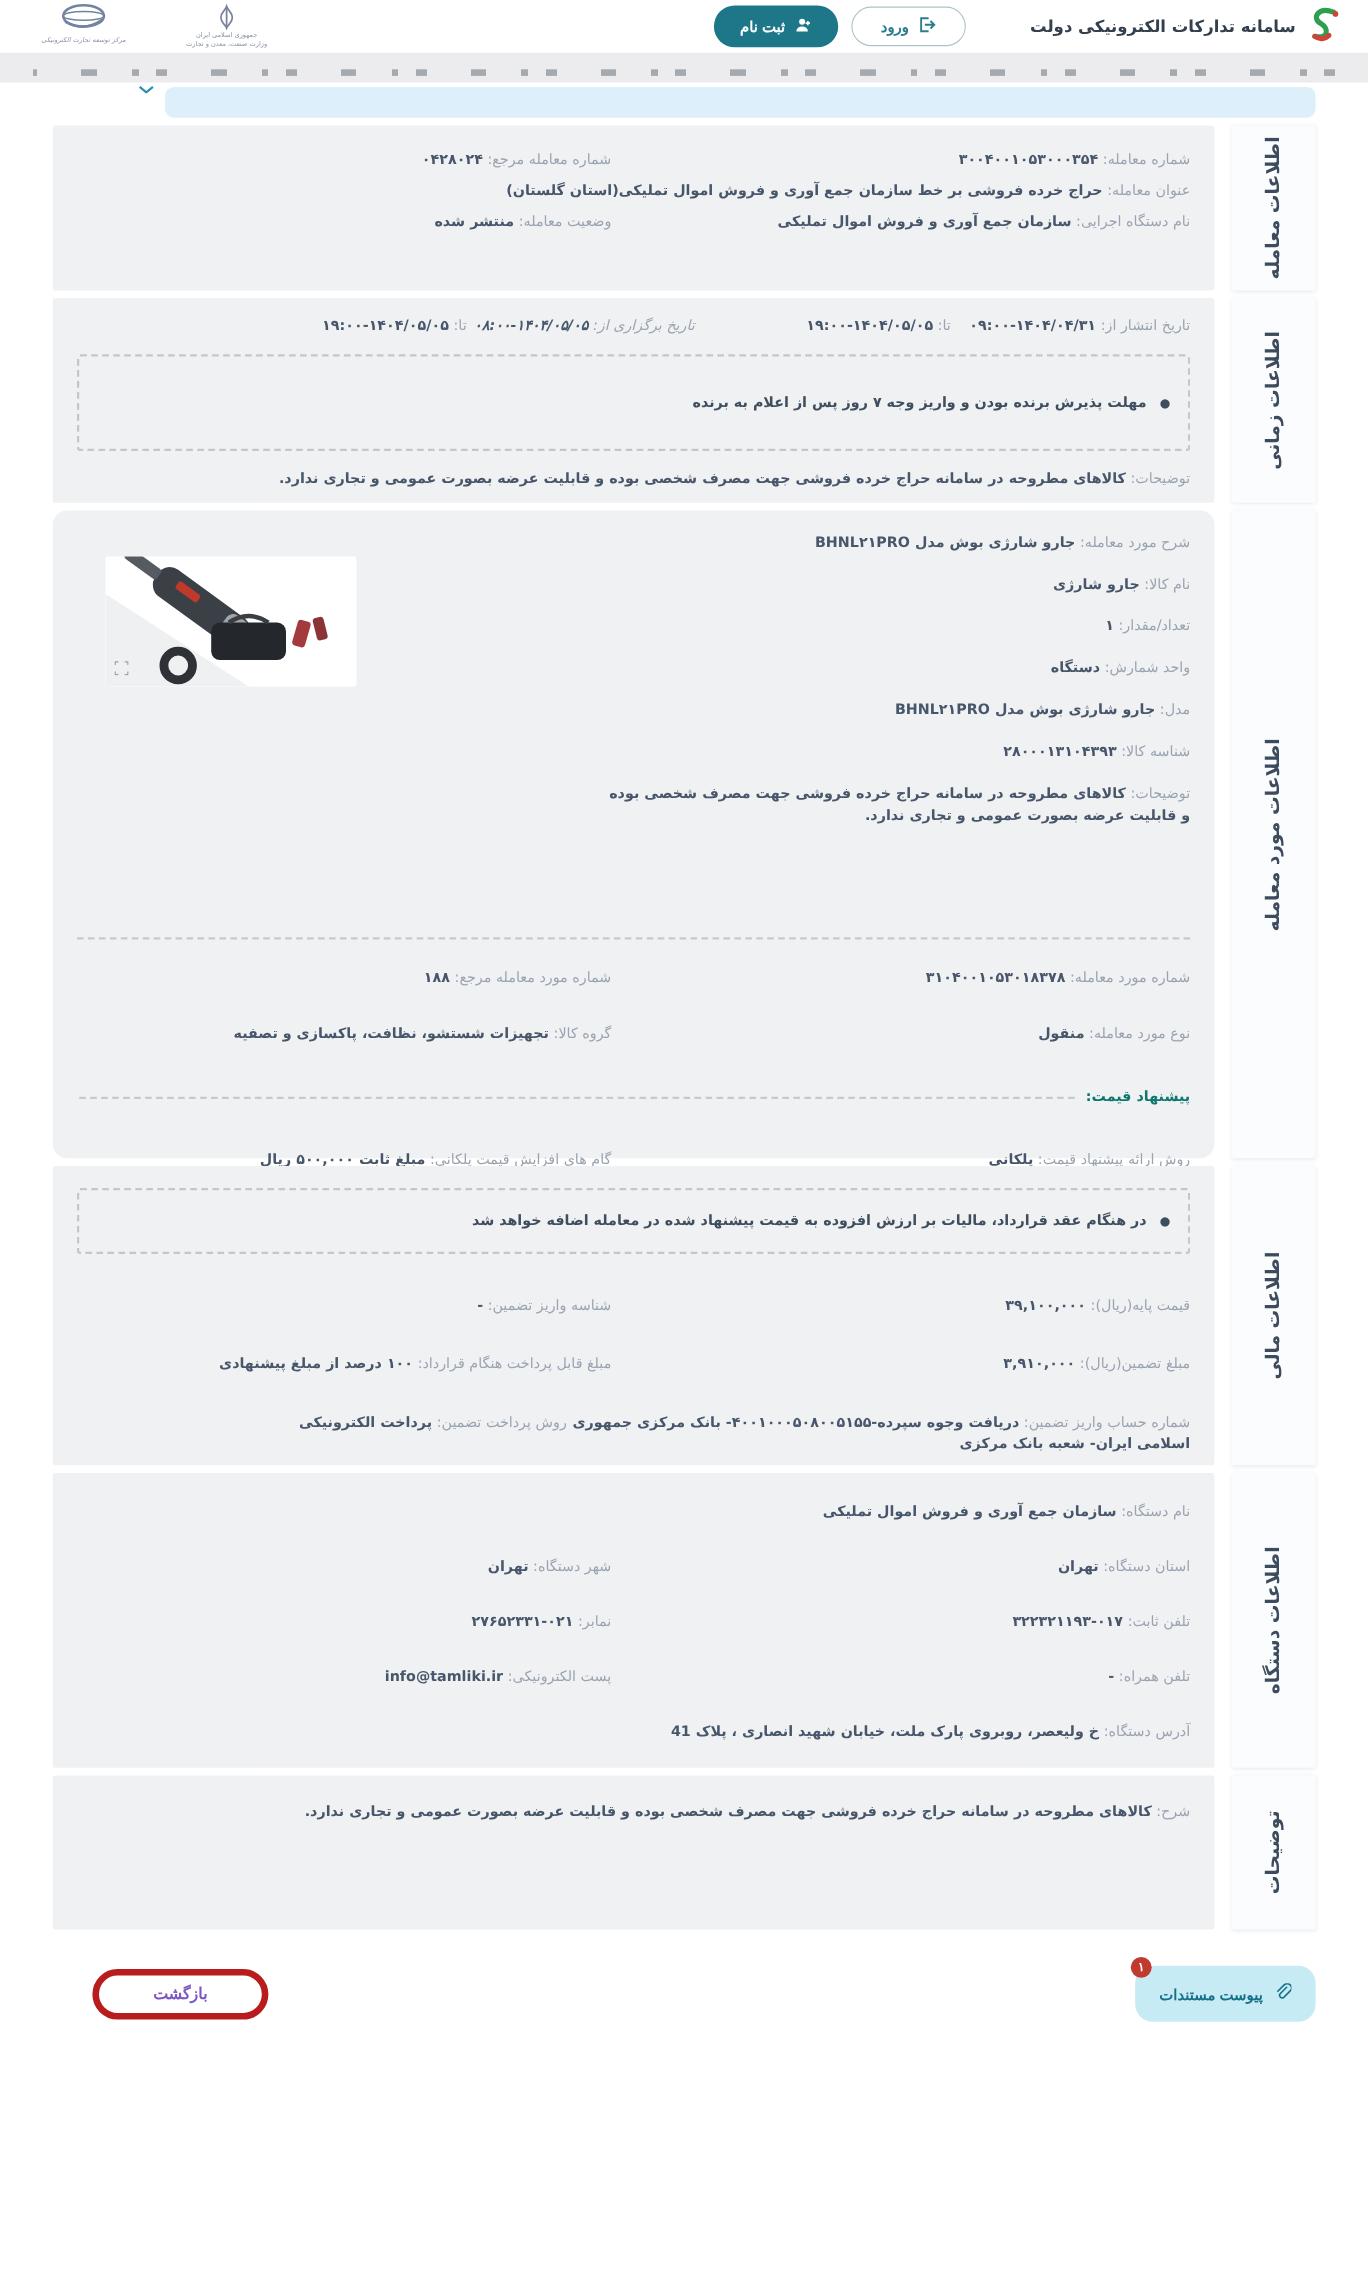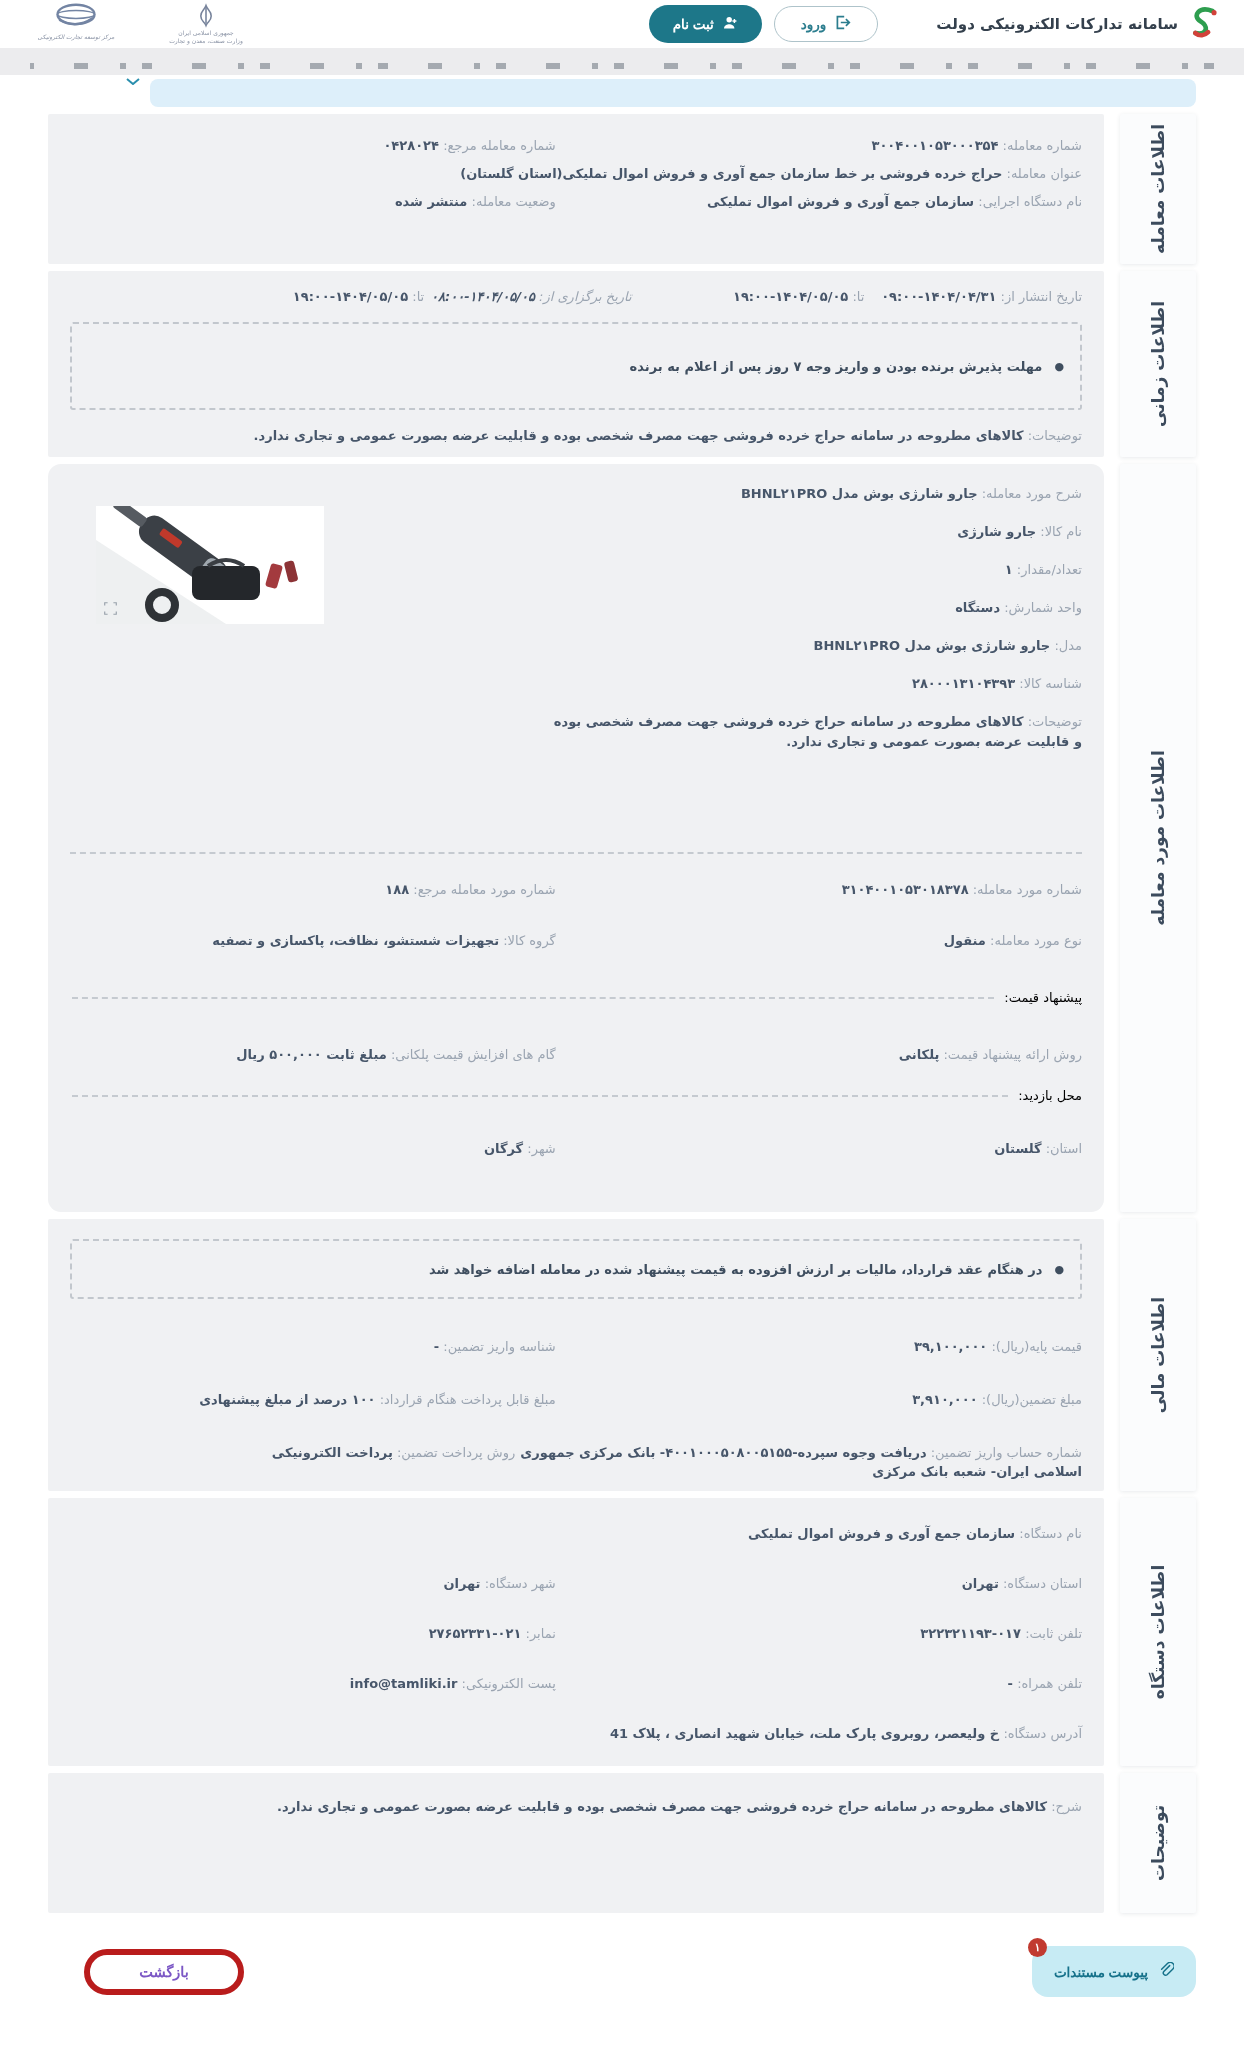--- a/index.html
+++ b/index.html
@@ -45,25 +45,25 @@
   .d1{flex:0 0 21.5%;} .d2{flex:0 0 23%;} .d3{flex:0 0 20.5%;font-style:italic;} .d4{flex:1;}
 
   .notice{border:2px dashed #c2c7cd;border-radius:3px;display:flex;align-items:center;background:transparent;}
   .notice .dot{color:#3f4e5f;font-size:11px;margin-left:12px;}
   .notice .ntx{color:#3f4e5f;font-weight:700;font-size:13px;}
   .n-tall{height:88px;margin-top:16px;padding:0 16px;}
   .n-short{height:60px;margin-top:4px;padding:0 16px;}
 
   .sep-full{margin-top:12px;border-top:2px dashed #c5cad0;height:0;}
   .sep-lbl{display:flex;align-items:center;}
-  .sep-lbl .slt{font-weight:400;color:#000000;white-space:nowrap;}
+  .sep-lbl .slt{font-weight:700;color:#0f766e;white-space:nowrap;}
   .sep-lbl .dash{flex:1;border-top:2px dashed #c5cad0;margin-right:10px;margin-left:2px;}
 
   
-  .c1{height:150px;} .c2{height:186px;} .c3{height:748px;border-radius:13px;} .c4{height:272px;} .c5{height:268px;} .c6{height:140px;}
+  .c1{height:150px;} .c2{height:186px;} .c3{height:589px;border-radius:13px;} .c4{height:272px;} .c5{height:268px;} .c6{height:140px;}
   .c1 .row{margin-top:9px;} .c1 .row:first-child{margin-top:6px;}
   .c2 .desc-row{margin-top:16px;}
   .item-top{position:relative;height:360px;}
   .photo-box{position:absolute;left:26px;top:26px;width:228px;height:118px;background:#fff;border-radius:2px;}
   .expand-ic{position:absolute;left:8px;bottom:6px;cursor:pointer;}
   .item-fields{margin-left:480px;padding-top:4px;}
   .item-fields .pair{display:block;margin-bottom:18px;line-height:20px;}
   .mt26{margin-top:26px;} .mt32{margin-top:32px;} .mt36{margin-top:36px;}
   .mt38{margin-top:38px;} .mt40{margin-top:40px;} .mt44{margin-top:24px;}
   .c4 .row{margin-top:34px;}

